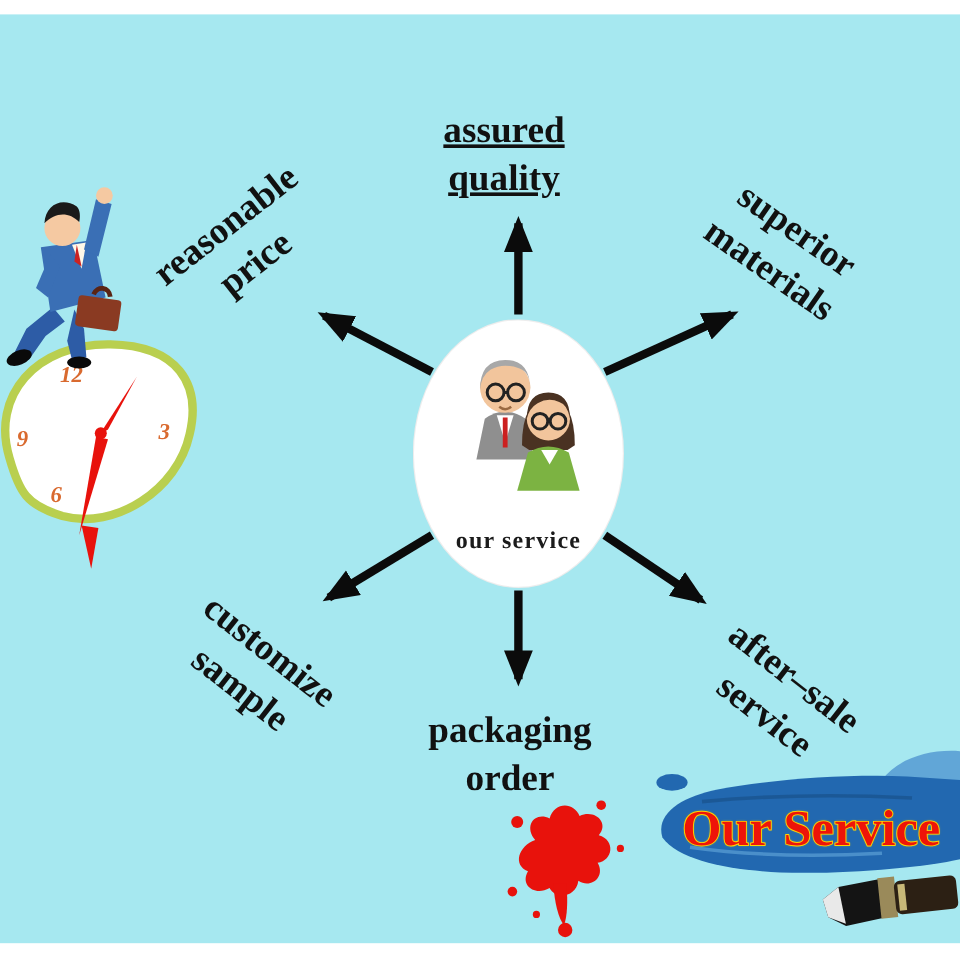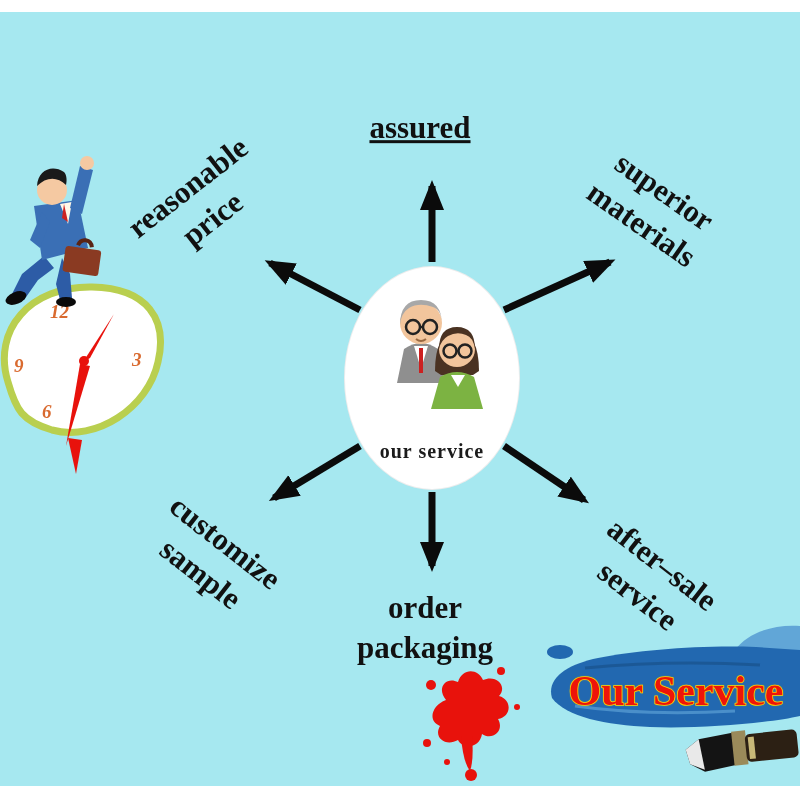--- a/index.html
+++ b/index.html
@@ -154,35 +154,36 @@
         <circle cx="95" cy="68" r="6.5" fill="none" stroke="#222" stroke-width="2.5"></circle>
         <circle cx="110" cy="68" r="6.5" fill="none" stroke="#222" stroke-width="2.5"></circle>
         <line x1="101" y1="68" x2="104" y2="68" stroke="#222" stroke-width="2.5"></line>
       </g>
     </svg>
     <div class="bubble-label">our service</div>
   </div>
 
   <div class="svc pos-top">
     <span>assured</span>
+    <span>quality</span>
   </div>
 
   <div class="svc pos-top-right">
     <span>superior</span>
     <span>materials</span>
   </div>
 
   <div class="svc pos-bottom-right">
     <span>after–sale</span>
     <span>service</span>
   </div>
 
   <div class="svc pos-bottom">
+    <span>packaging</span>
     <span>order</span>
-    <span>packaging</span>
   </div>
 
   <div class="svc pos-bottom-left">
     <span>customize</span>
     <span>sample</span>
   </div>
 
   <div class="svc pos-top-left">
     <span>reasonable</span>
     <span>price</span>

